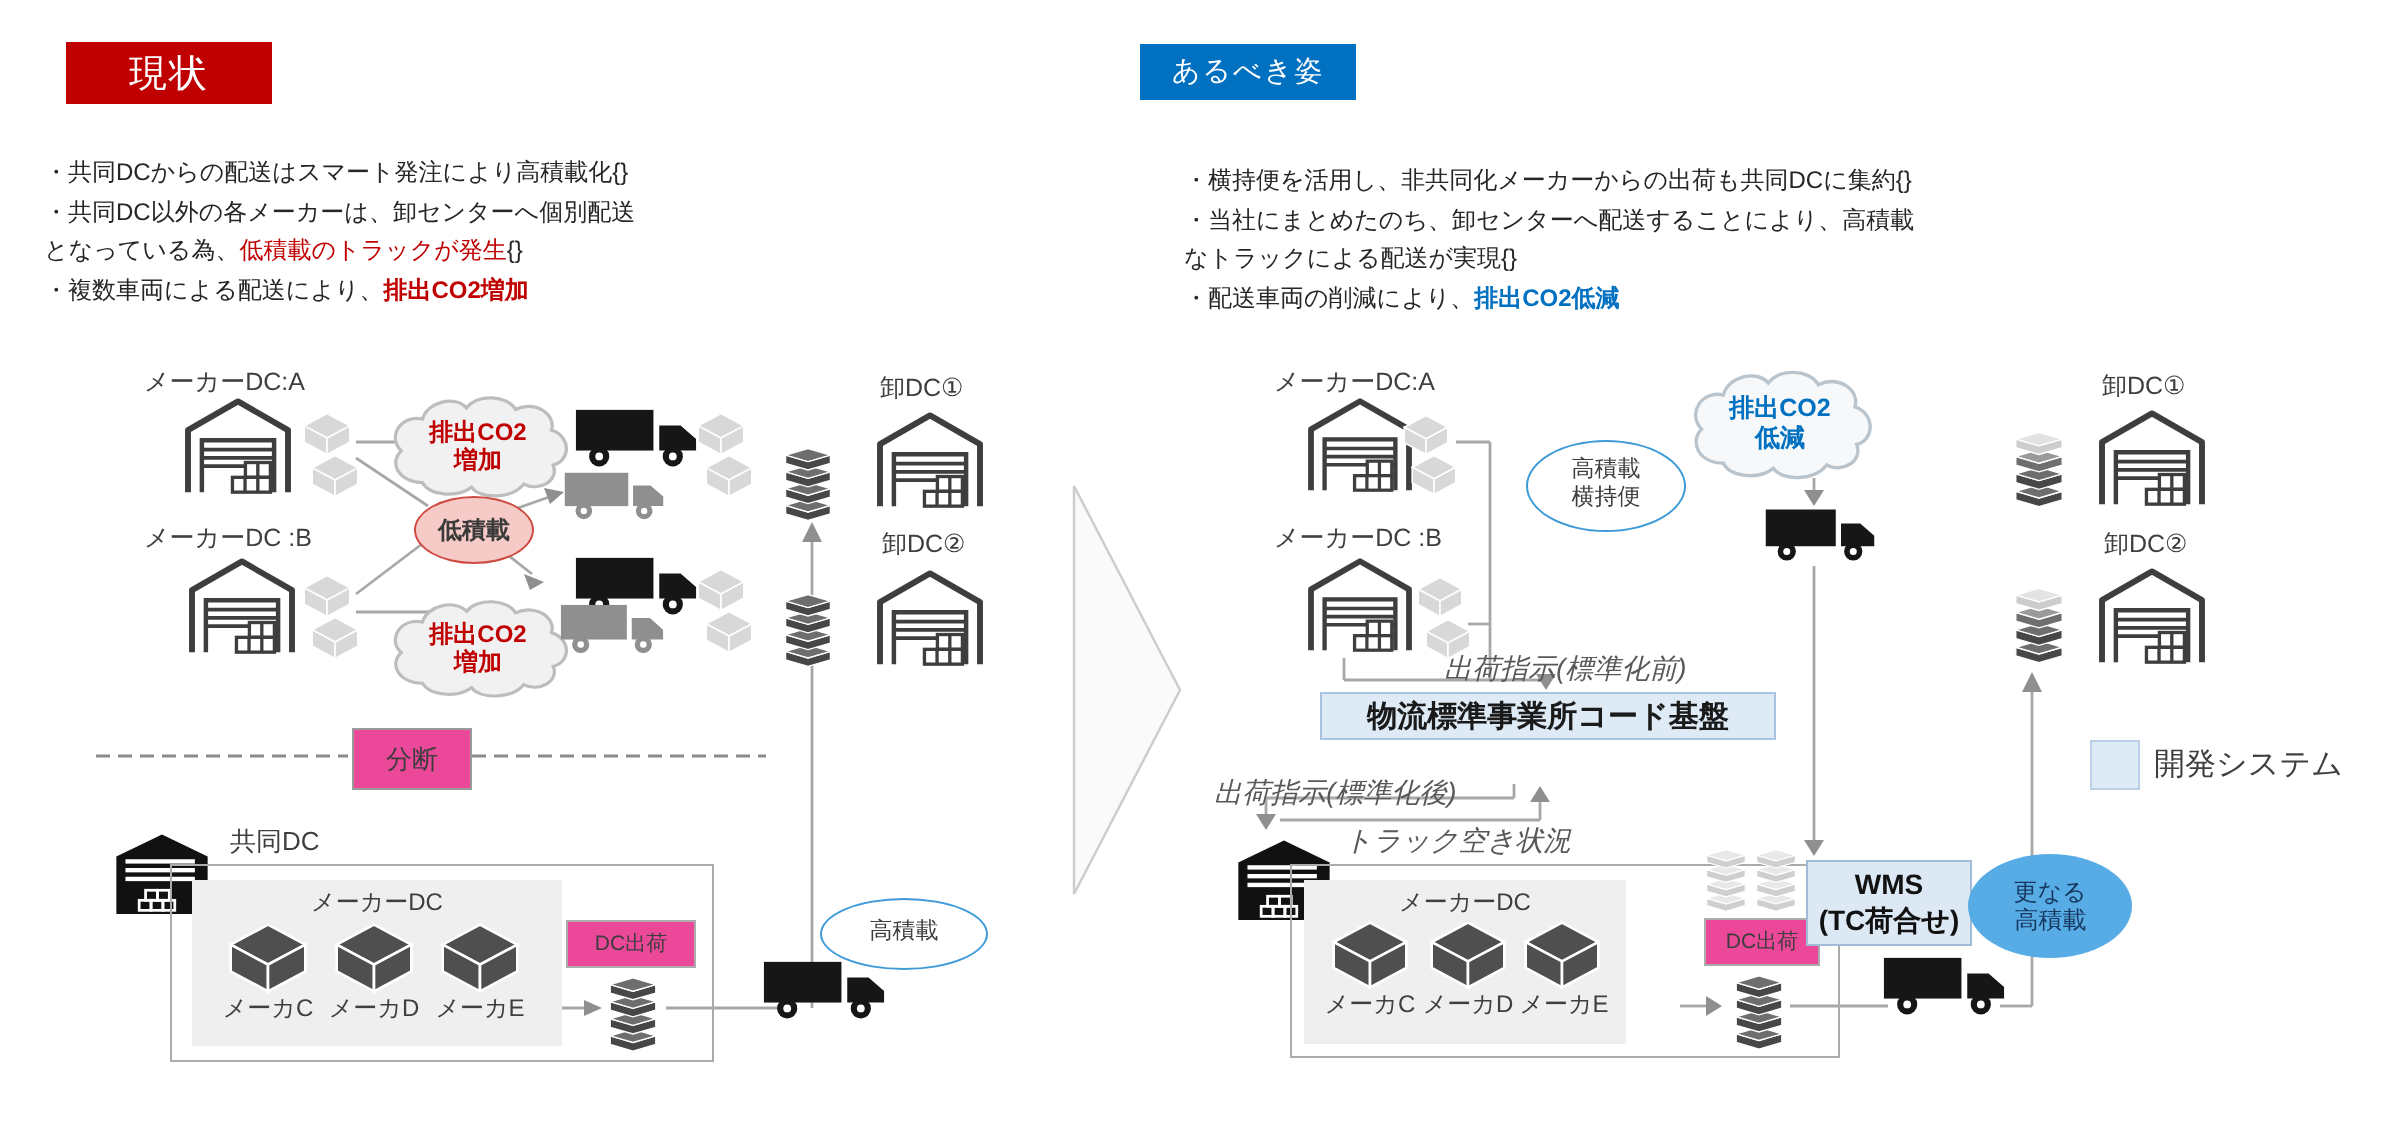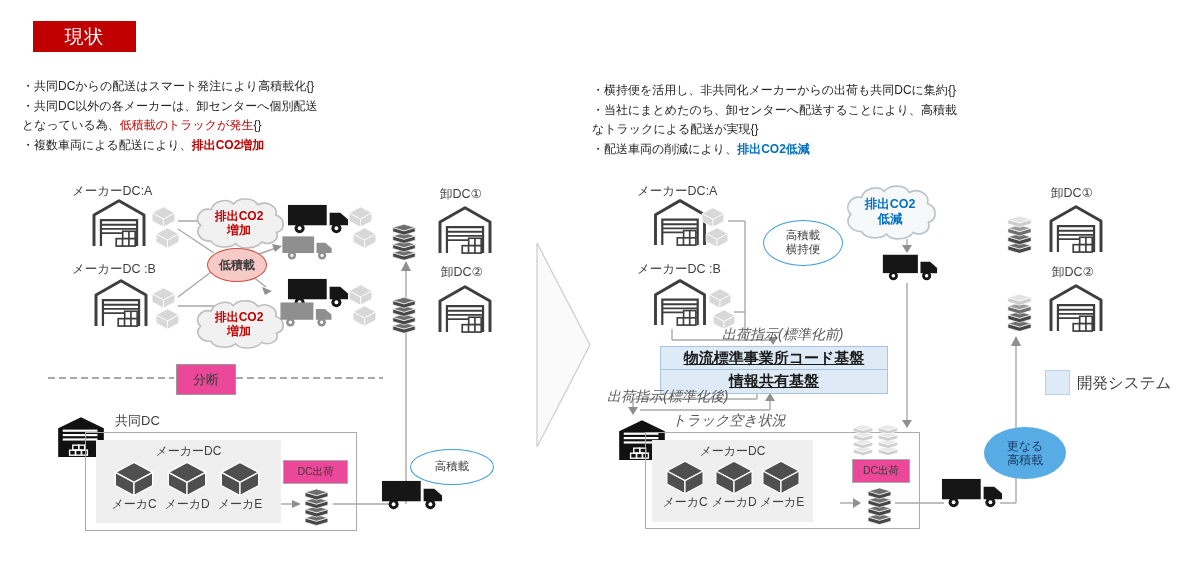--- a/index.html
+++ b/index.html
@@ -17,21 +17,21 @@
   .wh-gray{color:#3e3e3e;}
   .truck-black{color:#161616;}
   .truck-gray{color:#8f8f8f;}
   .box-light{color:#d8d8d8;}
   .box-dark{color:#4f4f4f;}
   .cloudbox{position:absolute;}
   .cloudbox svg{position:absolute;left:0;top:0;width:100%;height:100%;}
   .cloudbox .txt{position:absolute;left:0;top:0;width:100%;height:100%;display:flex;align-items:center;justify-content:center;text-align:center;font-weight:bold;line-height:1.2;}
   .ellipse{position:absolute;border-radius:50%;display:flex;align-items:center;justify-content:center;text-align:right;line-height:1.2;}
   .banner{position:absolute;background:#DEEBF7;border:1px solid #A9C4DE;display:flex;align-items:center;justify-content:center;
-          font-weight:bold;color:#1a1a1a;font-size:15px;text-decoration:underline;}
+          font-weight:bold;color:#1a1a1a;font-size:15px;}
   .rectlbl{position:absolute;background:#ec4899;border:1.3px solid #9a9a9a;display:flex;align-items:center;justify-content:center;color:#3d3d3d;}
   .small{font-size:14px;color:#595959;font-style:italic;}
   .pal{ --t0:#6e6e6e;--f0:#474747;--t1:#6e6e6e;--f1:#474747;--t2:#6e6e6e;--f2:#474747;--t3:#6e6e6e;--f3:#474747; }
   .pal.mixed{ --t0:#e3e3e3;--f0:#cdcdcd; --t1:#9a9a9a;--f1:#6f6f6f; }
   .pal.light{ --t0:#e8e8e8;--f0:#cfcfcf;--t1:#e8e8e8;--f1:#cfcfcf;--t2:#e8e8e8;--f2:#cfcfcf;--t3:#e8e8e8;--f3:#cfcfcf; }
 </style>
 </head>
 <body>
 
 <div class="stage">
@@ -155,20 +155,23 @@
   <div class="hdr" style="left:33px;top:21px;width:103px;height:31px;background:#C00000;">
     <span>現状</span>
   </div>
   <div class="bullets" style="left:22px;top:58px;width:440px;">
     <span>・共同DCからの配送はスマート発注により高積載化</span>{}
     <span>・共同DC以外の各メーカーは、卸センターへ個別配送
 となっている為、</span><span class="red">低積載のトラックが発生</span>{}
     <span>・複数車両による配送により、</span><span class="red bold">排出CO2増加</span>
   </div>
 
+  <div class="hdr" style="left:570px;top:22px;width:108px;height:28px;background:#0070C0;font-size:14px;">
+    <span>あるべき姿</span>
+  </div>
   <div class="bullets" style="left:592px;top:62px;width:560px;">
     <span>・横持便を活用し、非共同化メーカーからの出荷も共同DCに集約</span>{}
     <span>・当社にまとめたのち、卸センターへ配送することにより、高積載
 なトラックによる配送が実現</span>{}
     <span>・配送車両の削減により、</span><span class="blue bold">排出CO2低減</span>
   </div>
 
   <div class="lbl" style="left:72px;top:184px;font-size:12.5px;">メーカーDC:A</div>
   <svg class="icon wh-gray" style="left:88px;top:197px;width:62px;height:50px;">
       <use href="#wh"></use>
@@ -328,23 +331,20 @@
   </div>
   <svg class="icon truck-black" style="left:882px;top:252px;width:56px;height:30px;">
       <use href="#truck"></use>
     </svg>
 
   <div class="lbl small" style="left:722px;top:326px;">出荷指示(標準化前)</div>
 
   <div class="banner" style="left:660px;top:346px;width:226px;height:22px;">
     <span>物流標準事業所コード基盤</span>
   </div>
-  <div class="banner" style="left:660px;top:369px;width:226px;height:23px;">
-    <span>情報共有基盤</span>
-  </div>
 
   <div class="lbl small" style="left:583px;top:388px;margin-left:24px;">出荷指示(標準化後)</div>
   <div class="lbl small" style="left:672px;top:412px;text-align:right;">トラック空き状況</div>
 
   <svg class="icon" style="left:616px;top:418px;width:52px;height:42px;color:#111;">
       <use href="#whb"></use>
     </svg>
 
   <div class="abs" style="left:645px;top:432px;width:273px;height:95px;border:1.2px solid #ababab;"></div>
   <div class="abs" style="left:652px;top:440px;width:161px;height:82px;background:#efefef;"></div>
@@ -367,20 +367,24 @@
       <use href="#pallet"></use>
     </svg>
   <svg class="icon pal light" style="left:876px;top:421px;width:24px;height:38px;">
       <use href="#pallet"></use>
     </svg>
 
   <div class="rectlbl" style="left:852px;top:459px;width:56px;height:22px;font-size:10.5px;border-color:#ababab;">
     <span>DC出荷</span>
   </div>
 
+  <div class="abs" style="left:903px;top:430px;width:81px;height:41px;background:#DCE9F5;border:1px solid #9FBBD8;display:flex;flex-direction:column;align-items:center;justify-content:center;font-weight:bold;font-size:14px;color:#111;line-height:1.25;">
+    <span>WMS</span>
+    <span>(TC荷合せ)</span>
+  </div>
 
   <div class="ellipse" style="left:984px;top:427px;width:82px;height:52px;background:#57ACE6;">
     <span class="pre" style="font-size:12px;color:#17375E;">更なる
 高積載</span>
   </div>
 
   <svg class="icon pal" style="left:865px;top:487px;width:29px;height:38px;">
       <use href="#pallet"></use>
     </svg>
   <svg class="icon truck-black" style="left:941px;top:476px;width:62px;height:33px;">

